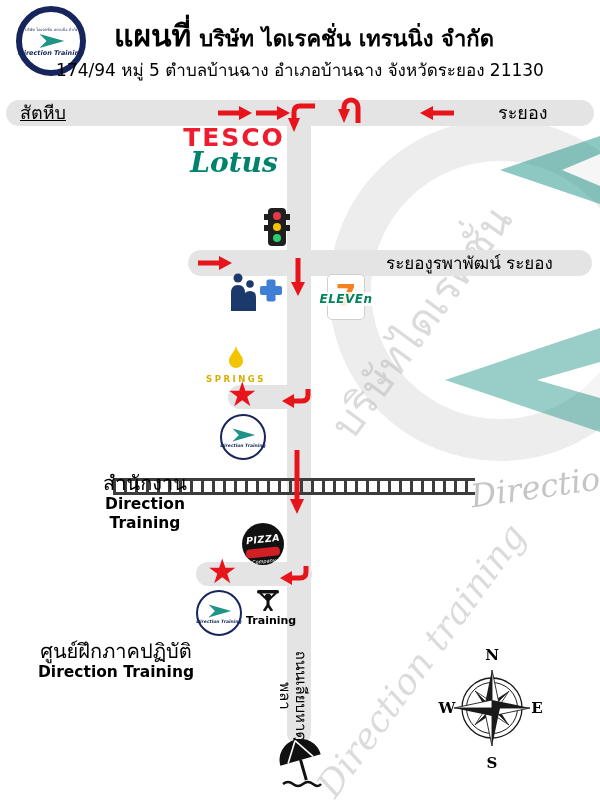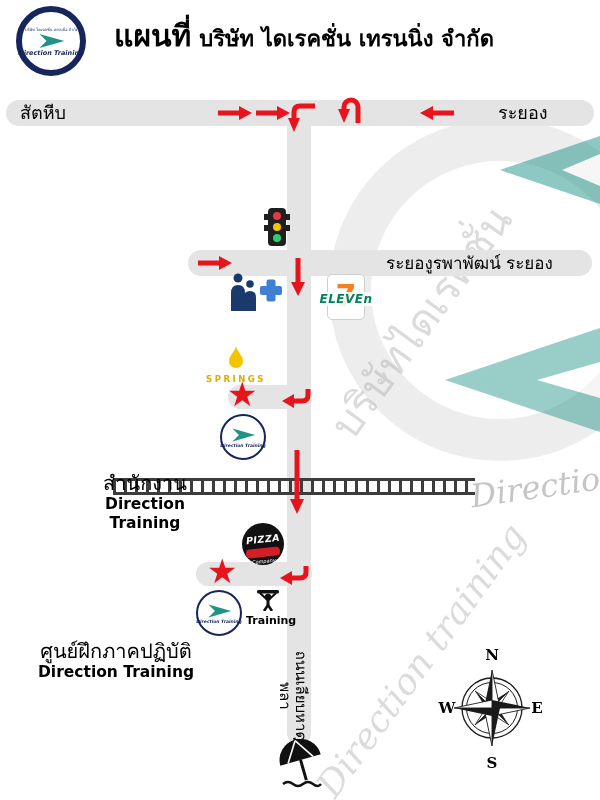--- a/index.html
+++ b/index.html
@@ -35,21 +35,21 @@
   #rd-sukhumvit { left:6px; top:100px; width:588px; height:26px; border-radius:13px; }
   #rd-vertical  { left:287px; top:100px; width:24px; height:645px; border-radius:12px; }
   #rd-burapha   { left:188px; top:250px; width:404px; height:26px; border-radius:13px; }
   #rd-branch1   { left:228px; top:385px; width:84px; height:24px; border-radius:12px; }
   #rd-branch2   { left:196px; top:562px; width:116px; height:24px; border-radius:12px; }
   #railroad { left:113px; top:478px; width:362px; height:17px; z-index:2; box-sizing:border-box;
     background:repeating-linear-gradient(90deg,#3c3c3c 0 3px,transparent 3px 11px);
     border-top:3px solid #3c3c3c; border-bottom:3px solid #3c3c3c; }
   
   .road-label { position:absolute; font-size:18px; line-height:26px; z-index:2; white-space:nowrap; }
-  #lbl-sattahip { left:20px; top:100px; }
+  #lbl-sattahip { left:20px; top:100px;text-decoration:underline; }
   #lbl-sukhumvit { left:98px; top:100px; }
   #lbl-rayong-top { left:498px; top:100px; }
   #lbl-burapha { left:386px; top:250px; font-size:17px; }
   #lbl-rayong-bur { left:506px; top:250px; font-size:17px; }
   #lbl-beach-road { left:246px; top:688px; width:110px; height:16px; line-height:16px;
     font-size:15px; text-align:center; transform:rotate(90deg); z-index:2; }
   
   .arrow { position:absolute; z-index:3; }
   #ar-r1 { left:218px; top:106px; } #ar-r2 { left:256px; top:106px; }
   #ar-corner-top { left:288px; top:102px; }
@@ -124,20 +124,21 @@
   <div id="hdr-logo" class="abs">
     <div class="ring-text">บริษัท ไดเรคชั่น เทรนนิ่ง จำกัด</div>
     <svg width="30" height="16" viewBox="0 0 32 18">
       <polygon points="31,9 3,1 11,9 3,17" fill="#1f9386"></polygon>
     </svg>
     <div class="script">Direction Training</div>
   </div>
   <div id="hdr-title" class="abs">
     <span class="lead">แผนที่</span><span class="rest">บริษัท ไดเรคชั่น เทรนนิ่ง จำกัด</span>
   </div>
+  <div id="hdr-address" class="abs">174/94 หมู่ 5 ตำบลบ้านฉาง อำเภอบ้านฉาง จังหวัดระยอง 21130</div>
 
   <div id="rd-sukhumvit" class="road"></div>
   <div id="rd-vertical" class="road"></div>
   <div id="rd-burapha" class="road"></div>
   <div id="rd-branch1" class="road"></div>
   <div id="rd-branch2" class="road"></div>
   <div id="railroad" class="abs"></div>
 
   <div id="lbl-sattahip" class="road-label">สัตหีบ</div>
   <div id="lbl-rayong-top" class="road-label">ระยอง</div>
@@ -182,20 +183,24 @@
       <polygon points="0,49 14,49 7,64" fill="#e8141c"></polygon>
   </svg>
   <svg id="ar-corner2" class="arrow" width="30" height="24" viewBox="0 0 30 24">
     <path d="M26,2 V8 Q26,14 20,14 H12" fill="none" stroke="#e8141c" stroke-width="5"></path>
       <polygon points="12,7 12,21 0,14" fill="#e8141c"></polygon>
   </svg>
 
   <div id="star1" class="star">★</div>
   <div id="star2" class="star">★</div>
 
+  <div id="tesco" class="lm">
+    <div class="tesco-word">TESCO</div>
+    <div class="lotus-word">Lotus</div>
+  </div>
 
   <svg id="traffic-light" class="lm" width="30" height="44" viewBox="0 0 30 44">
     <rect x="2" y="8" width="4" height="6" fill="#1f1f1f"></rect>
       <rect x="24" y="8" width="4" height="6" fill="#1f1f1f"></rect>
     <rect x="2" y="19" width="4" height="6" fill="#1f1f1f"></rect>
       <rect x="24" y="19" width="4" height="6" fill="#1f1f1f"></rect>
     <rect x="6" y="2" width="18" height="38" rx="4" fill="#1f1f1f"></rect>
     <circle cx="15" cy="10" r="4" fill="#e63946"></circle>
       <circle cx="15" cy="21" r="4" fill="#f4c400"></circle>
       <circle cx="15" cy="32" r="4" fill="#2ecc71"></circle>

